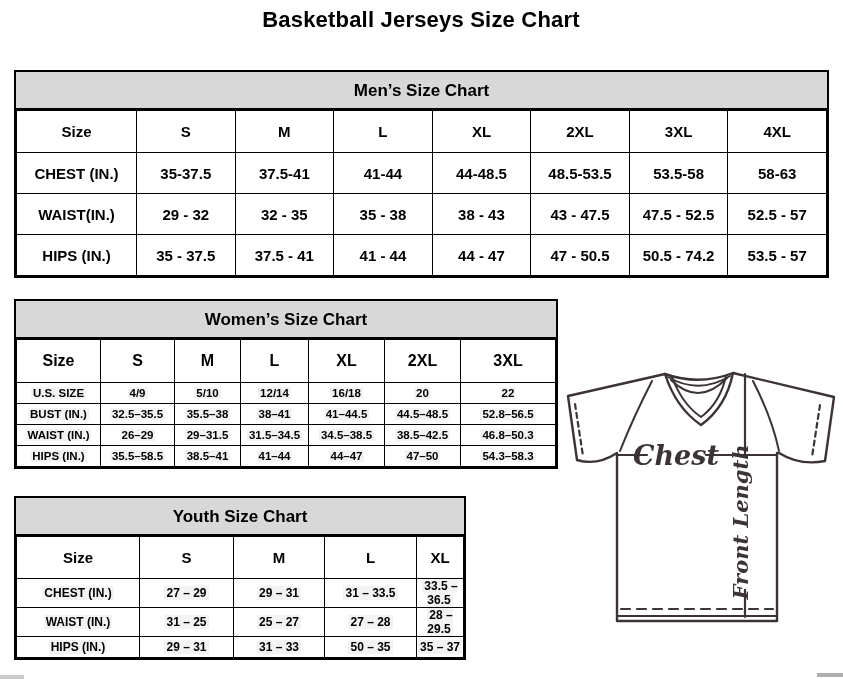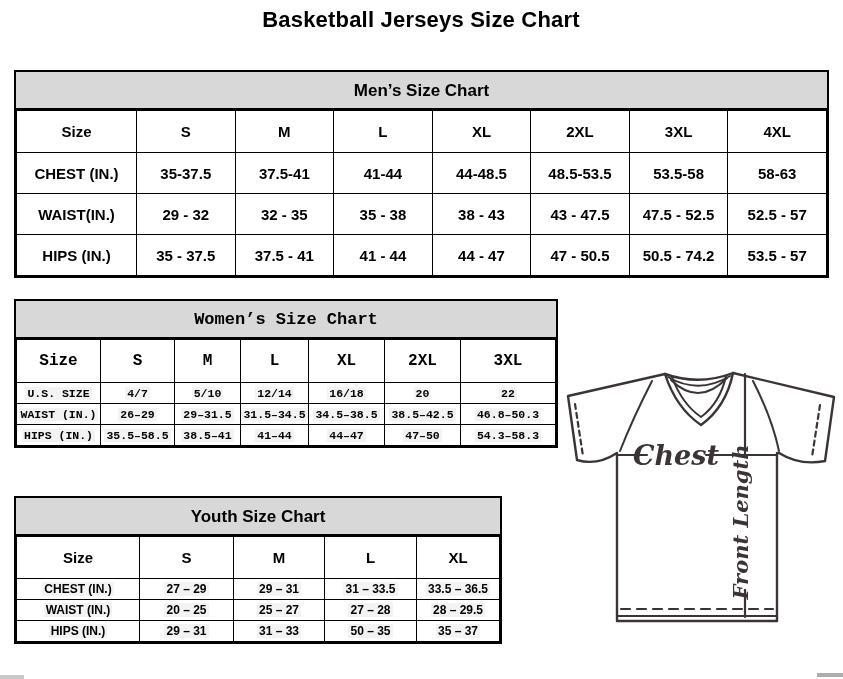--- a/index.html
+++ b/index.html
@@ -15,22 +15,22 @@
     position:absolute; top:7px; left:16px; width:810px;
     text-align:center; font-size:22px; font-weight:bold;
     letter-spacing:0.2px;
   }
   section.chart {
     position:absolute;
     border:2px solid #000;
     background:#fff;
   }
   section.men   { left:14px; top:70px;  width:815px; }
-  section.women { left:14px; top:299px; width:544px;font-family:Liberation Mono, monospace; }
-  section.youth { left:14px; top:496px; width:488px; }
+  section.women { left:14px; top:299px; width:544px; }
+  section.youth { left:14px; top:496px; width:452px; }
   .chart-header {
     height:38px; line-height:38px;
     background:#d8d8d8;
     border-bottom:2px solid #000;
     text-align:center; font-size:17px; font-weight:bold;
   }
   table { width:100%; border-collapse:collapse; table-layout:fixed; }
   th, td { border:1px solid #000; text-align:center; font-weight:bold; vertical-align:middle; }
   
   .men thead th { height:42px; font-size:15px; }
@@ -134,26 +134,35 @@
           <th>M</th>
           <th>L</th>
           <th>XL</th>
           <th>2XL</th>
           <th>3XL</th>
         </tr>
       </thead>
       <tbody>
         <tr>
           <td><span class="v">U.S. SIZE</span></td>
-          <td><span class="v">4/7</span></td>
+          <td><span class="v">4/9</span></td>
           <td><span class="v">5/10</span></td>
           <td><span class="v">12/14</span></td>
           <td><span class="v">16/18</span></td>
           <td><span class="v">20</span></td>
           <td><span class="v">22</span></td>
+        </tr>
+        <tr>
+          <td><span class="v">BUST (IN.)</span></td>
+          <td><span class="v">32.5–35.5</span></td>
+          <td><span class="v">35.5–38</span></td>
+          <td><span class="v">38–41</span></td>
+          <td><span class="v">41–44.5</span></td>
+          <td><span class="v">44.5–48.5</span></td>
+          <td><span class="v">52.8–56.5</span></td>
         </tr>
         <tr>
           <td><span class="v">WAIST (IN.)</span></td>
           <td><span class="v">26–29</span></td>
           <td><span class="v">29–31.5</span></td>
           <td><span class="v">31.5–34.5</span></td>
           <td><span class="v">34.5–38.5</span></td>
           <td><span class="v">38.5–42.5</span></td>
           <td><span class="v">46.8–50.3</span></td>
         </tr>
@@ -192,21 +201,21 @@
       <tbody>
         <tr>
           <td><span class="v">CHEST (IN.)</span></td>
           <td><span class="v">27 – 29</span></td>
           <td><span class="v">29 – 31</span></td>
           <td><span class="v">31 – 33.5</span></td>
           <td><span class="v">33.5 – 36.5</span></td>
         </tr>
         <tr>
           <td><span class="v">WAIST (IN.)</span></td>
-          <td><span class="v">20 – 25</span></td>
+          <td><span class="v">31 – 25</span></td>
           <td><span class="v">25 – 27</span></td>
           <td><span class="v">27 – 28</span></td>
           <td><span class="v">28 – 29.5</span></td>
         </tr>
         <tr>
           <td><span class="v">HIPS (IN.)</span></td>
           <td><span class="v">29 – 31</span></td>
           <td><span class="v">31 – 33</span></td>
           <td><span class="v">50 – 35</span></td>
           <td><span class="v">35 – 37</span></td>

